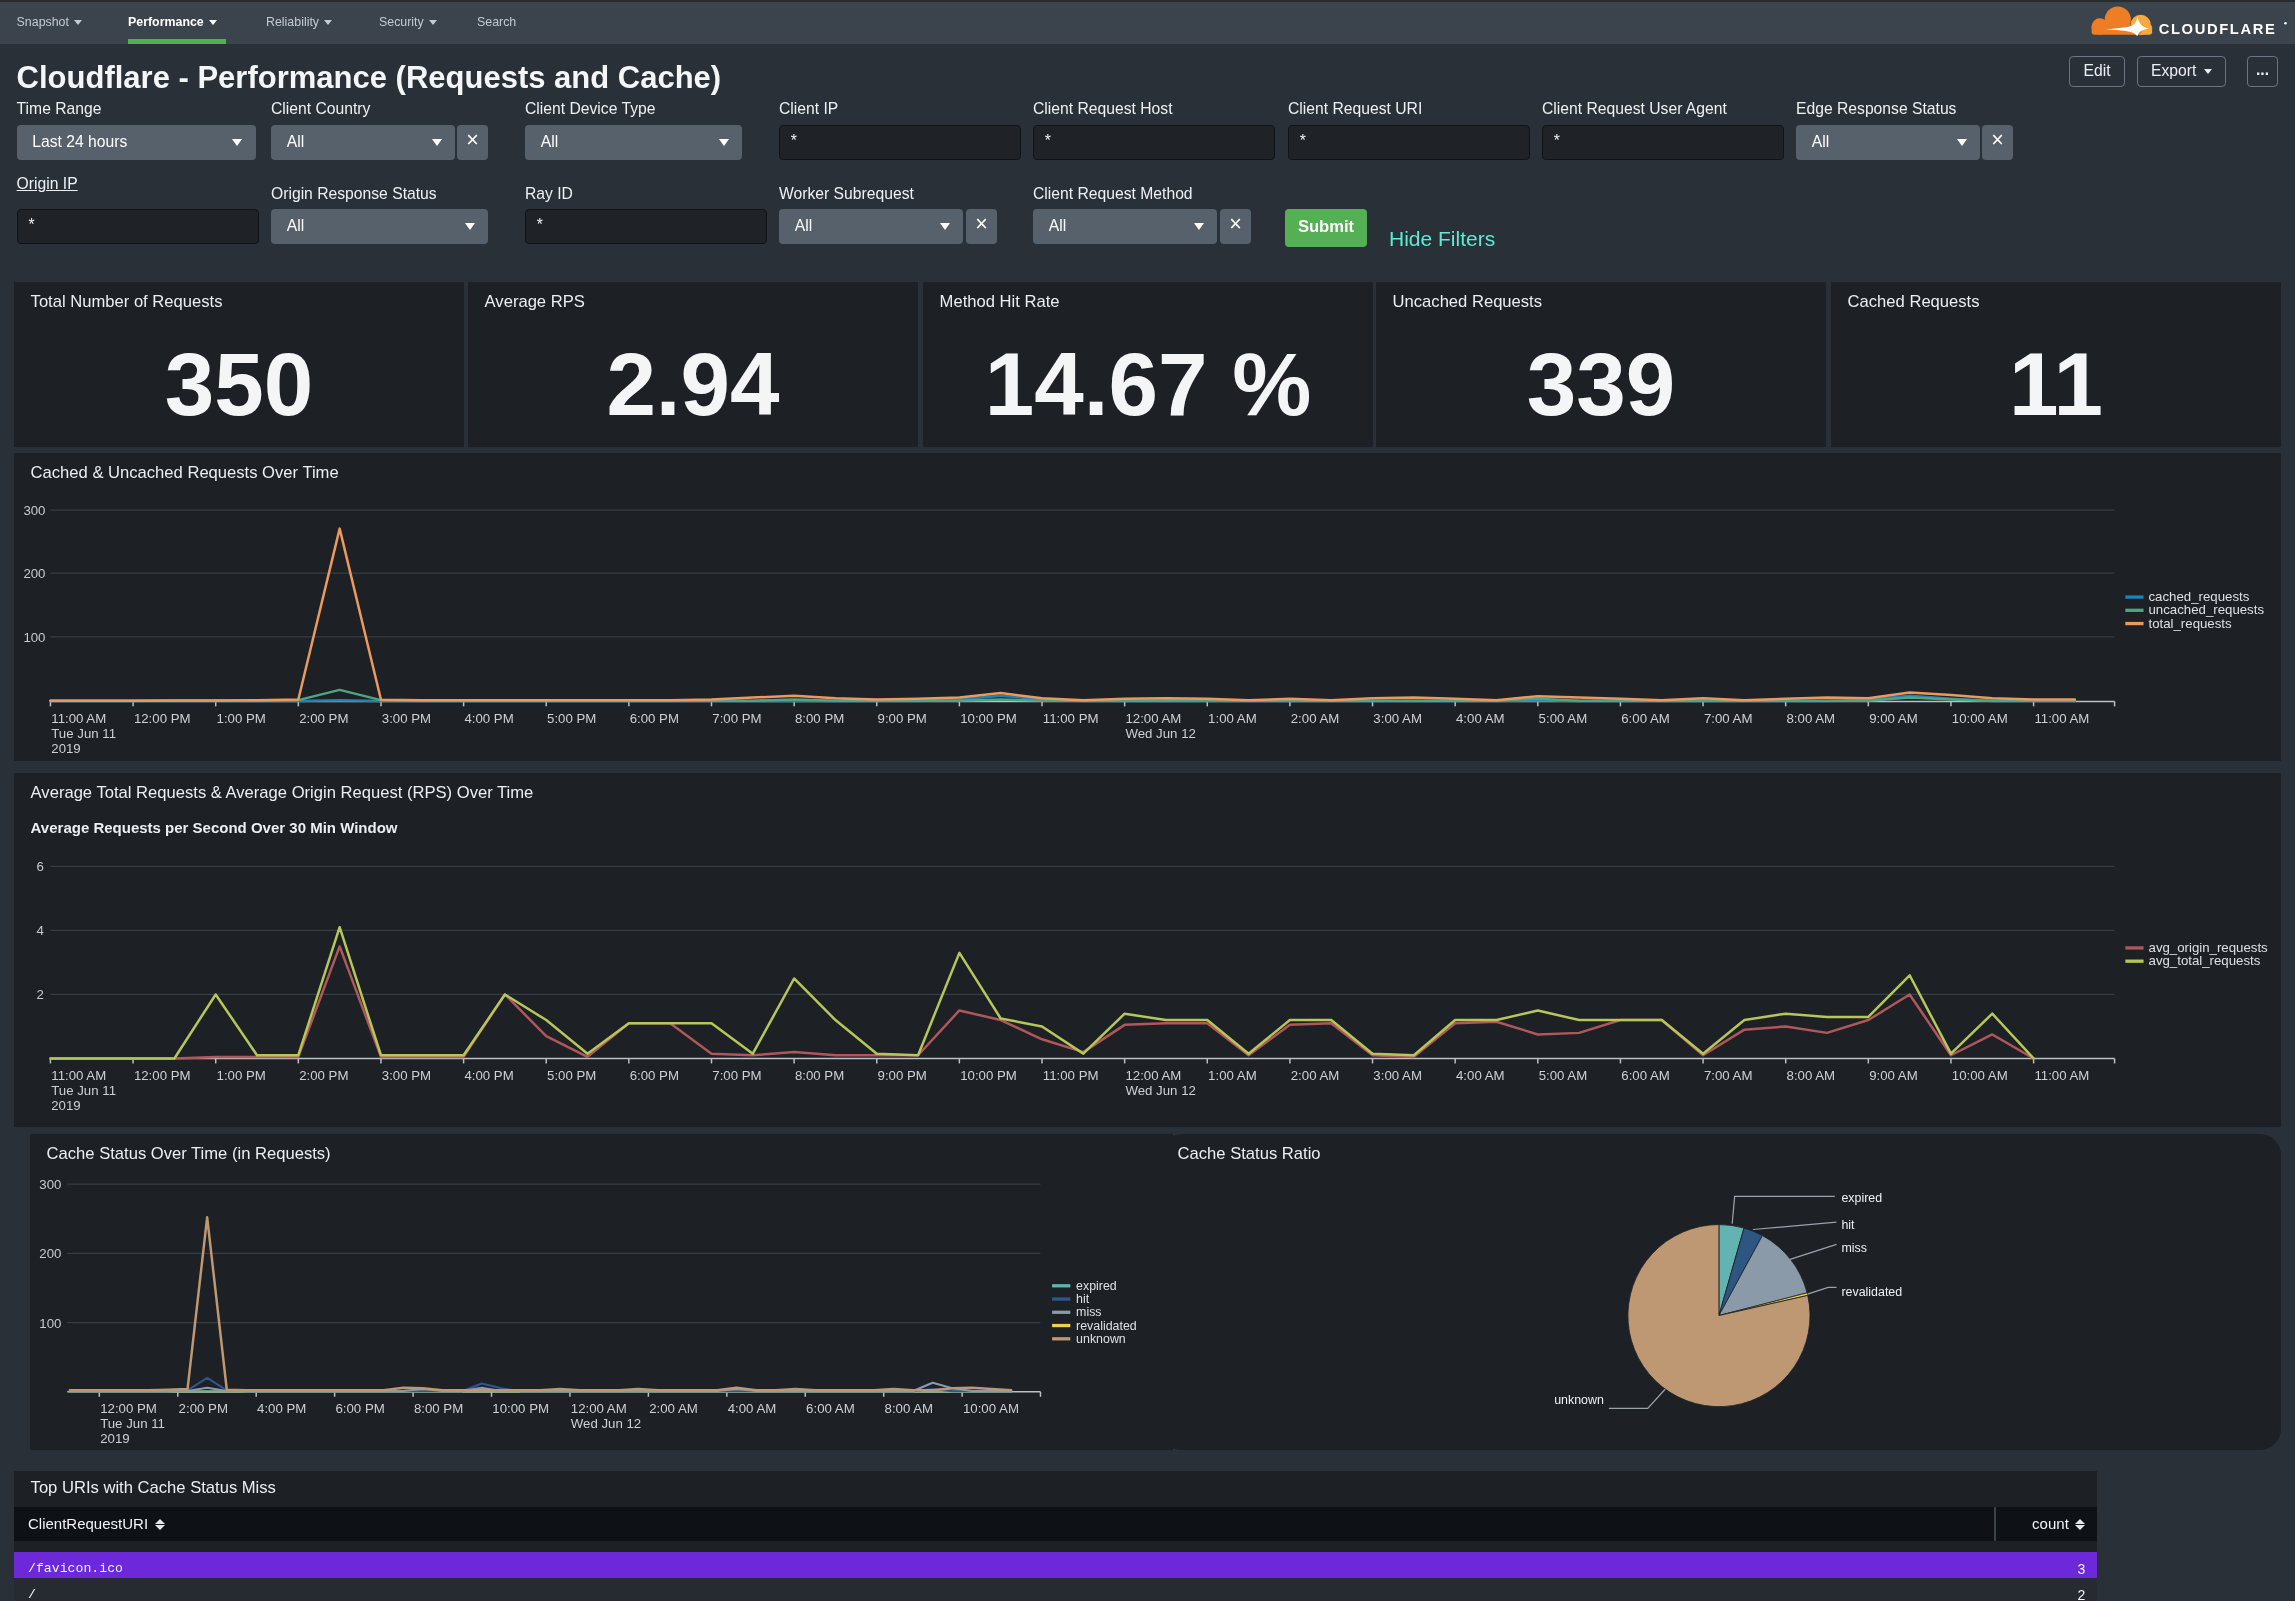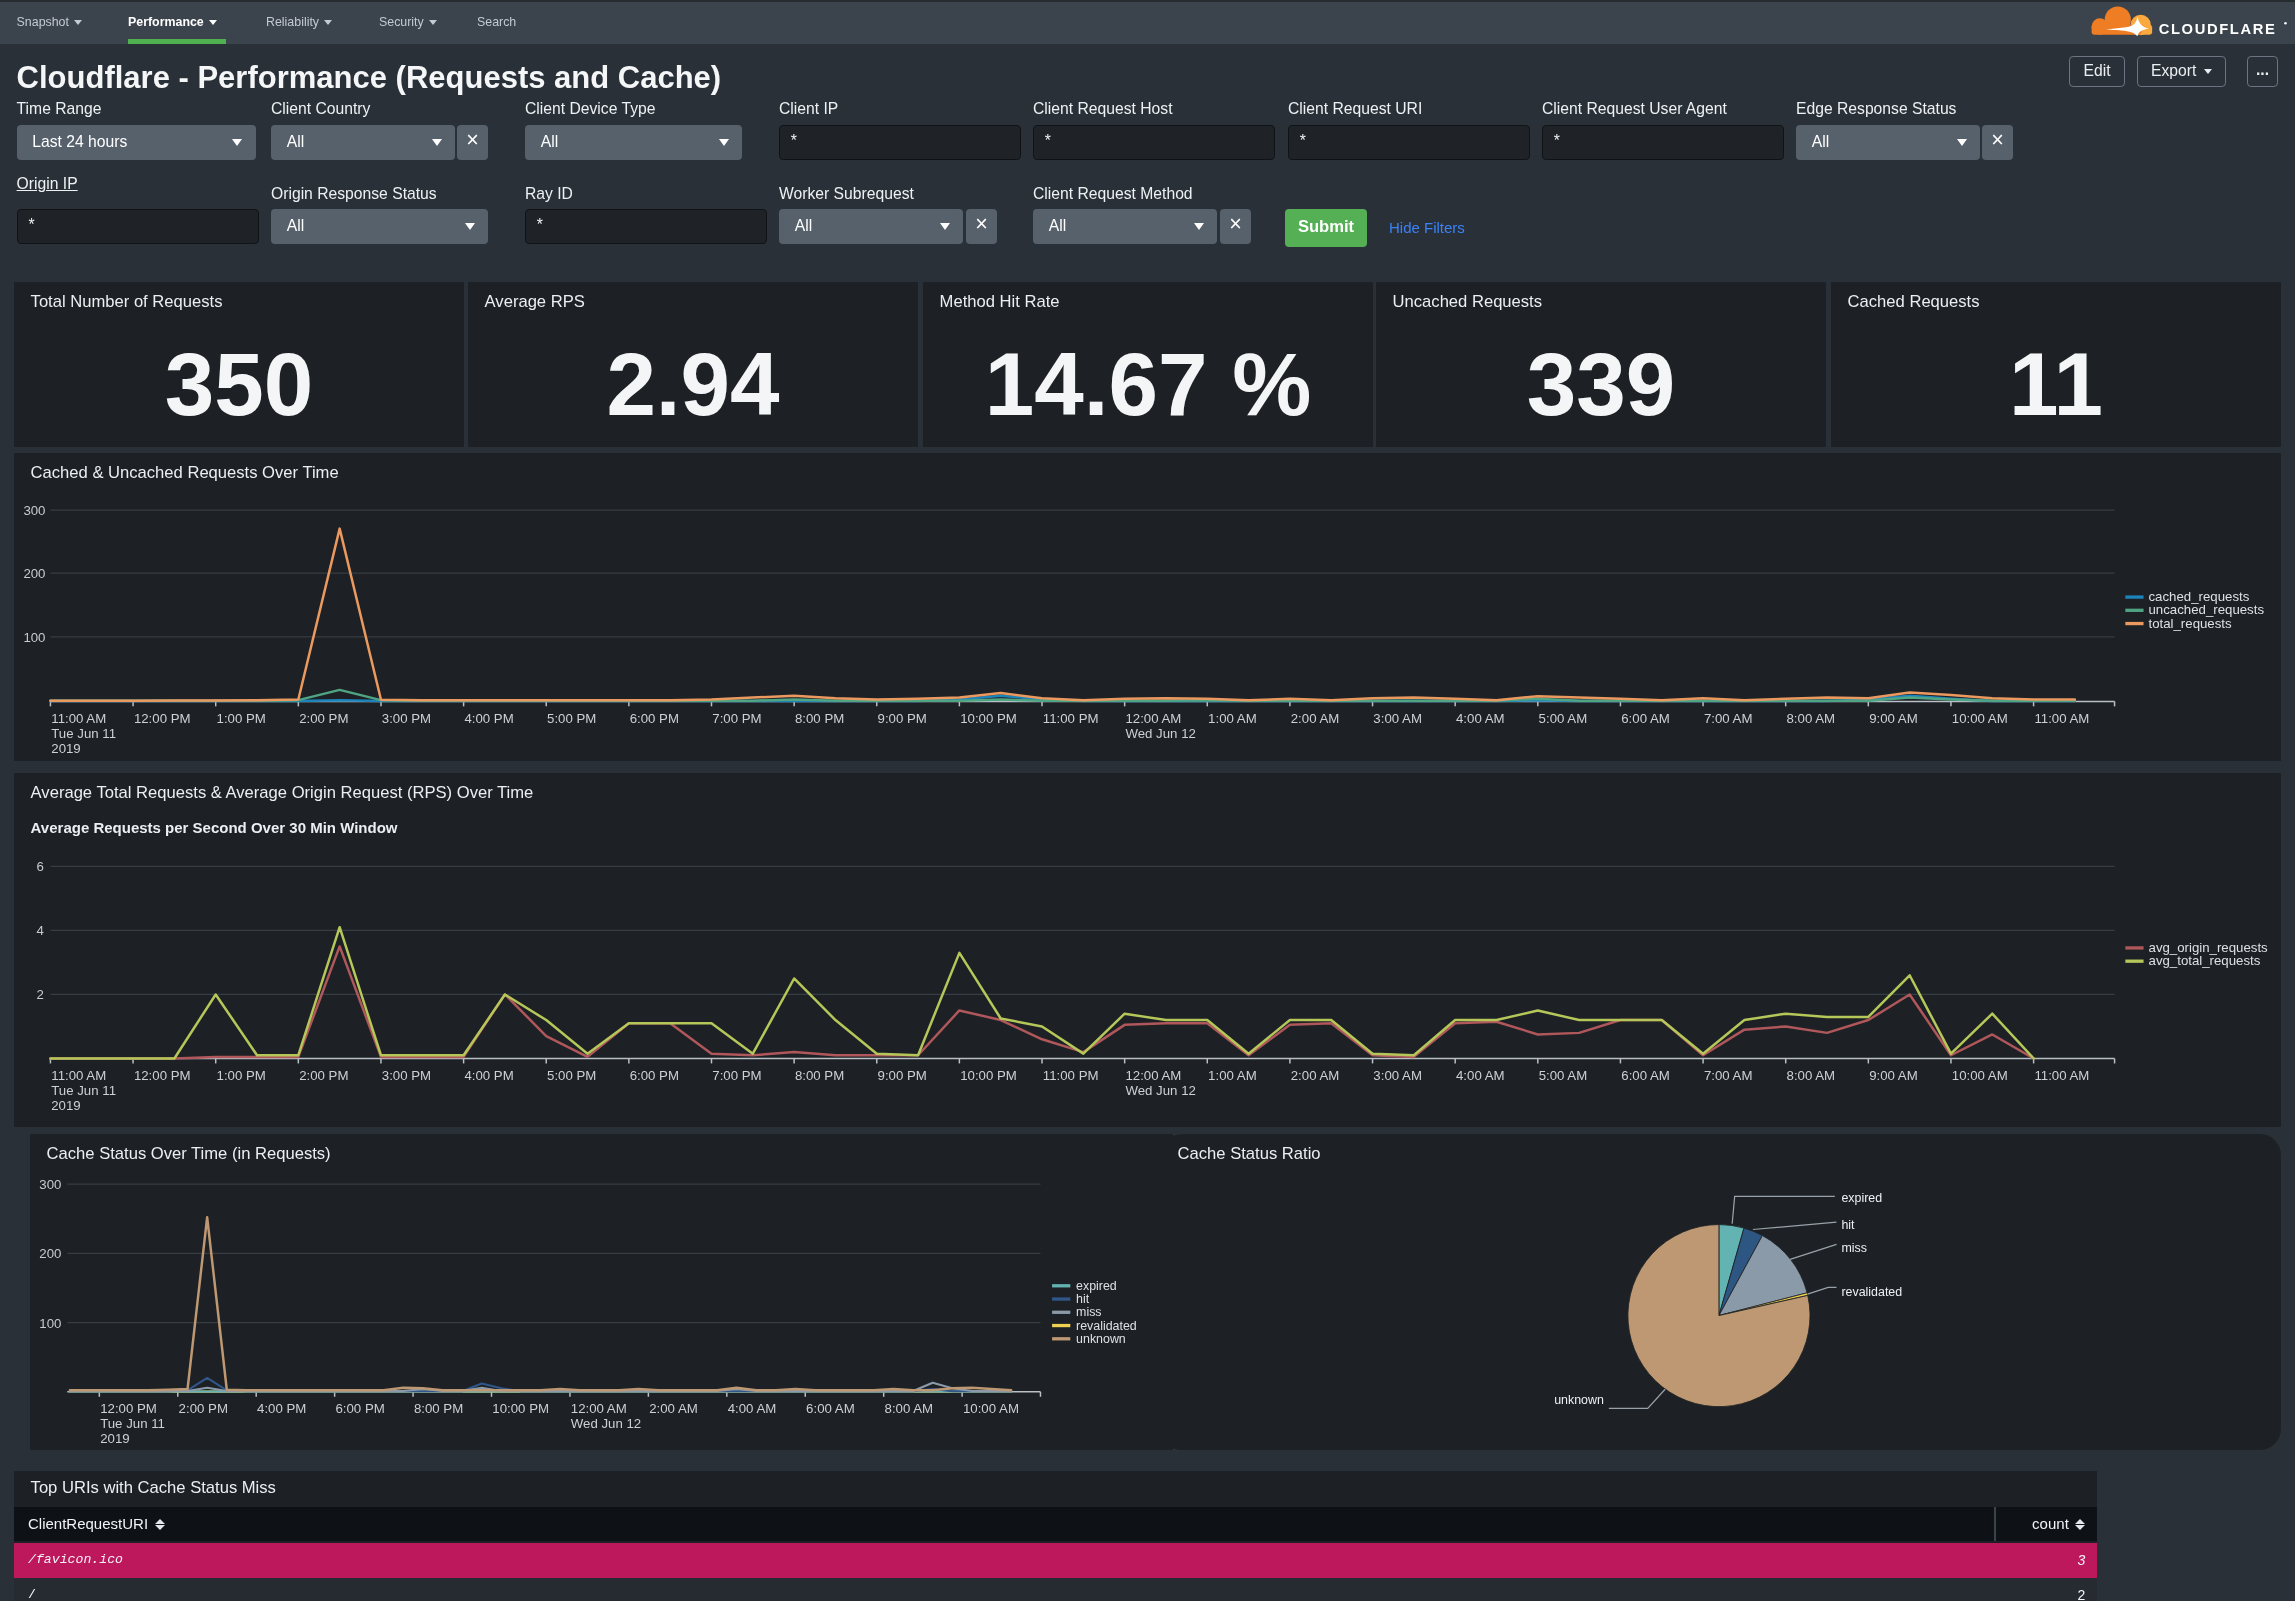--- a/index.html
+++ b/index.html
@@ -13,21 +13,21 @@
 .finput { position:absolute; height:35px; background:#1f2328; border:1.7px solid #101316; border-radius:4.1px; color:#f0f3f5; font-size:15.7px; }
 .finput span { position:absolute; left:10.8px; top:5.8px; }
 .fselect { position:absolute; height:35px; background:#57616c; border-radius:4.1px; color:#ffffff; font-size:15.7px; }
 .fselect span { position:absolute; left:15.7px; top:7.5px; }
 .fselect .sc { position:absolute; right:13.2px; top:14px; width:0; height:0; border-left:5.8px solid transparent; border-right:5.8px solid transparent; border-top:7.5px solid #ffffff; }
 .fx { position:absolute; width:31px; height:35px; background:#57616c; border-radius:4.1px; color:#ffffff; font-size:21.5px; text-align:center; line-height:31px; font-weight:300; }
 .panel { position:absolute; background:#1d2125; }
 .ptitle { position:absolute; left:16.6px; top:10px; font-size:16.6px; color:#eceff1; }
 .kpival { position:absolute; left:0; right:0; top:51px; text-align:center; font-size:89px; font-weight:700; color:#f3f5f6; }
 .submit { position:absolute; left:1285px; top:209px; width:82px; height:38px; background:#55b055; border-radius:4.1px; color:#ffffff; font-size:16.6px; font-weight:700; text-align:center; line-height:36px; }
-.hidef { position:absolute; left:1389px; top:219px; font-size:15px; color:#3b82f6; }
+.hidef { position:absolute; left:1389px; top:227px; font-size:21px; color:#5eead4; }
 .thead { position:absolute; left:0; right:0; top:36px; height:34px; background:#0e1115; color:#f2f4f6; font-size:15px; }
 .trow { position:absolute; left:0; right:0; font-size:15.7px; color:#f2f4f6; }
 .mono { font-family:"Liberation Mono", monospace; font-size:13.2px; }
 .sorti { display:inline-block; vertical-align:middle; margin-left:6.6px; }
 .sorti i { display:block; width:0; height:0; border-left:5.4px solid transparent; border-right:5.4px solid transparent; }
 .sorti .u { border-bottom:5.8px solid #e4e7ea; margin-bottom:0.8px; }
 .sorti .d { border-top:5.8px solid #e4e7ea; }
 svg { position:absolute; left:0; top:0; }
 </style></head><body>
 <div style="position:absolute;left:0;top:0;width:2295px;height:2.5px;background:#272c31;"></div>
@@ -361,21 +361,21 @@
       <text x="535.0" y="326.0" font-size="15" fill="#eef1f3" text-anchor="end" font-weight="normal" font-family="Liberation Sans, sans-serif">unknown</text>
     </svg>
   </div>
 <div class="panel" style="left:14px;top:1454px;width:2083px;height:147px;margin-top:17px;">
     <div class="ptitle" style="top:6.6px;">Top URIs with Cache Status Miss</div>
     <div class="thead">
       <span style="position:absolute;left:14px;top:7.5px;">ClientRequestURI<span class="sorti"><i class="u"></i><i class="d"></i></span></span>
       <span style="position:absolute;right:11.6px;top:7.5px;">count<span class="sorti"><i class="u"></i><i class="d"></i></span></span>
       <span style="position:absolute;left:1980px;top:0;width:1.7px;height:34px;background:#3a444d;"></span>
     </div>
-    <div class="trow" style="top:72px;height:36px;background:#be185d;font-style:italic;">
+    <div class="trow" style="top:81px;height:36px;background:#6d28d9;">
       <span class="mono" style="position:absolute;left:14px;top:9px;">/favicon.ico</span>
       <span style="position:absolute;right:11.6px;top:9px;font-size:14px;">3</span>
     </div>
     <div class="trow" style="top:107px;height:37px;background:#262b32;">
       <span class="mono" style="position:absolute;left:14px;top:9px;">/</span>
       <span style="position:absolute;right:11.6px;top:9px;font-size:14px;">2</span>
     </div>
   </div>
 
 </body></html>

